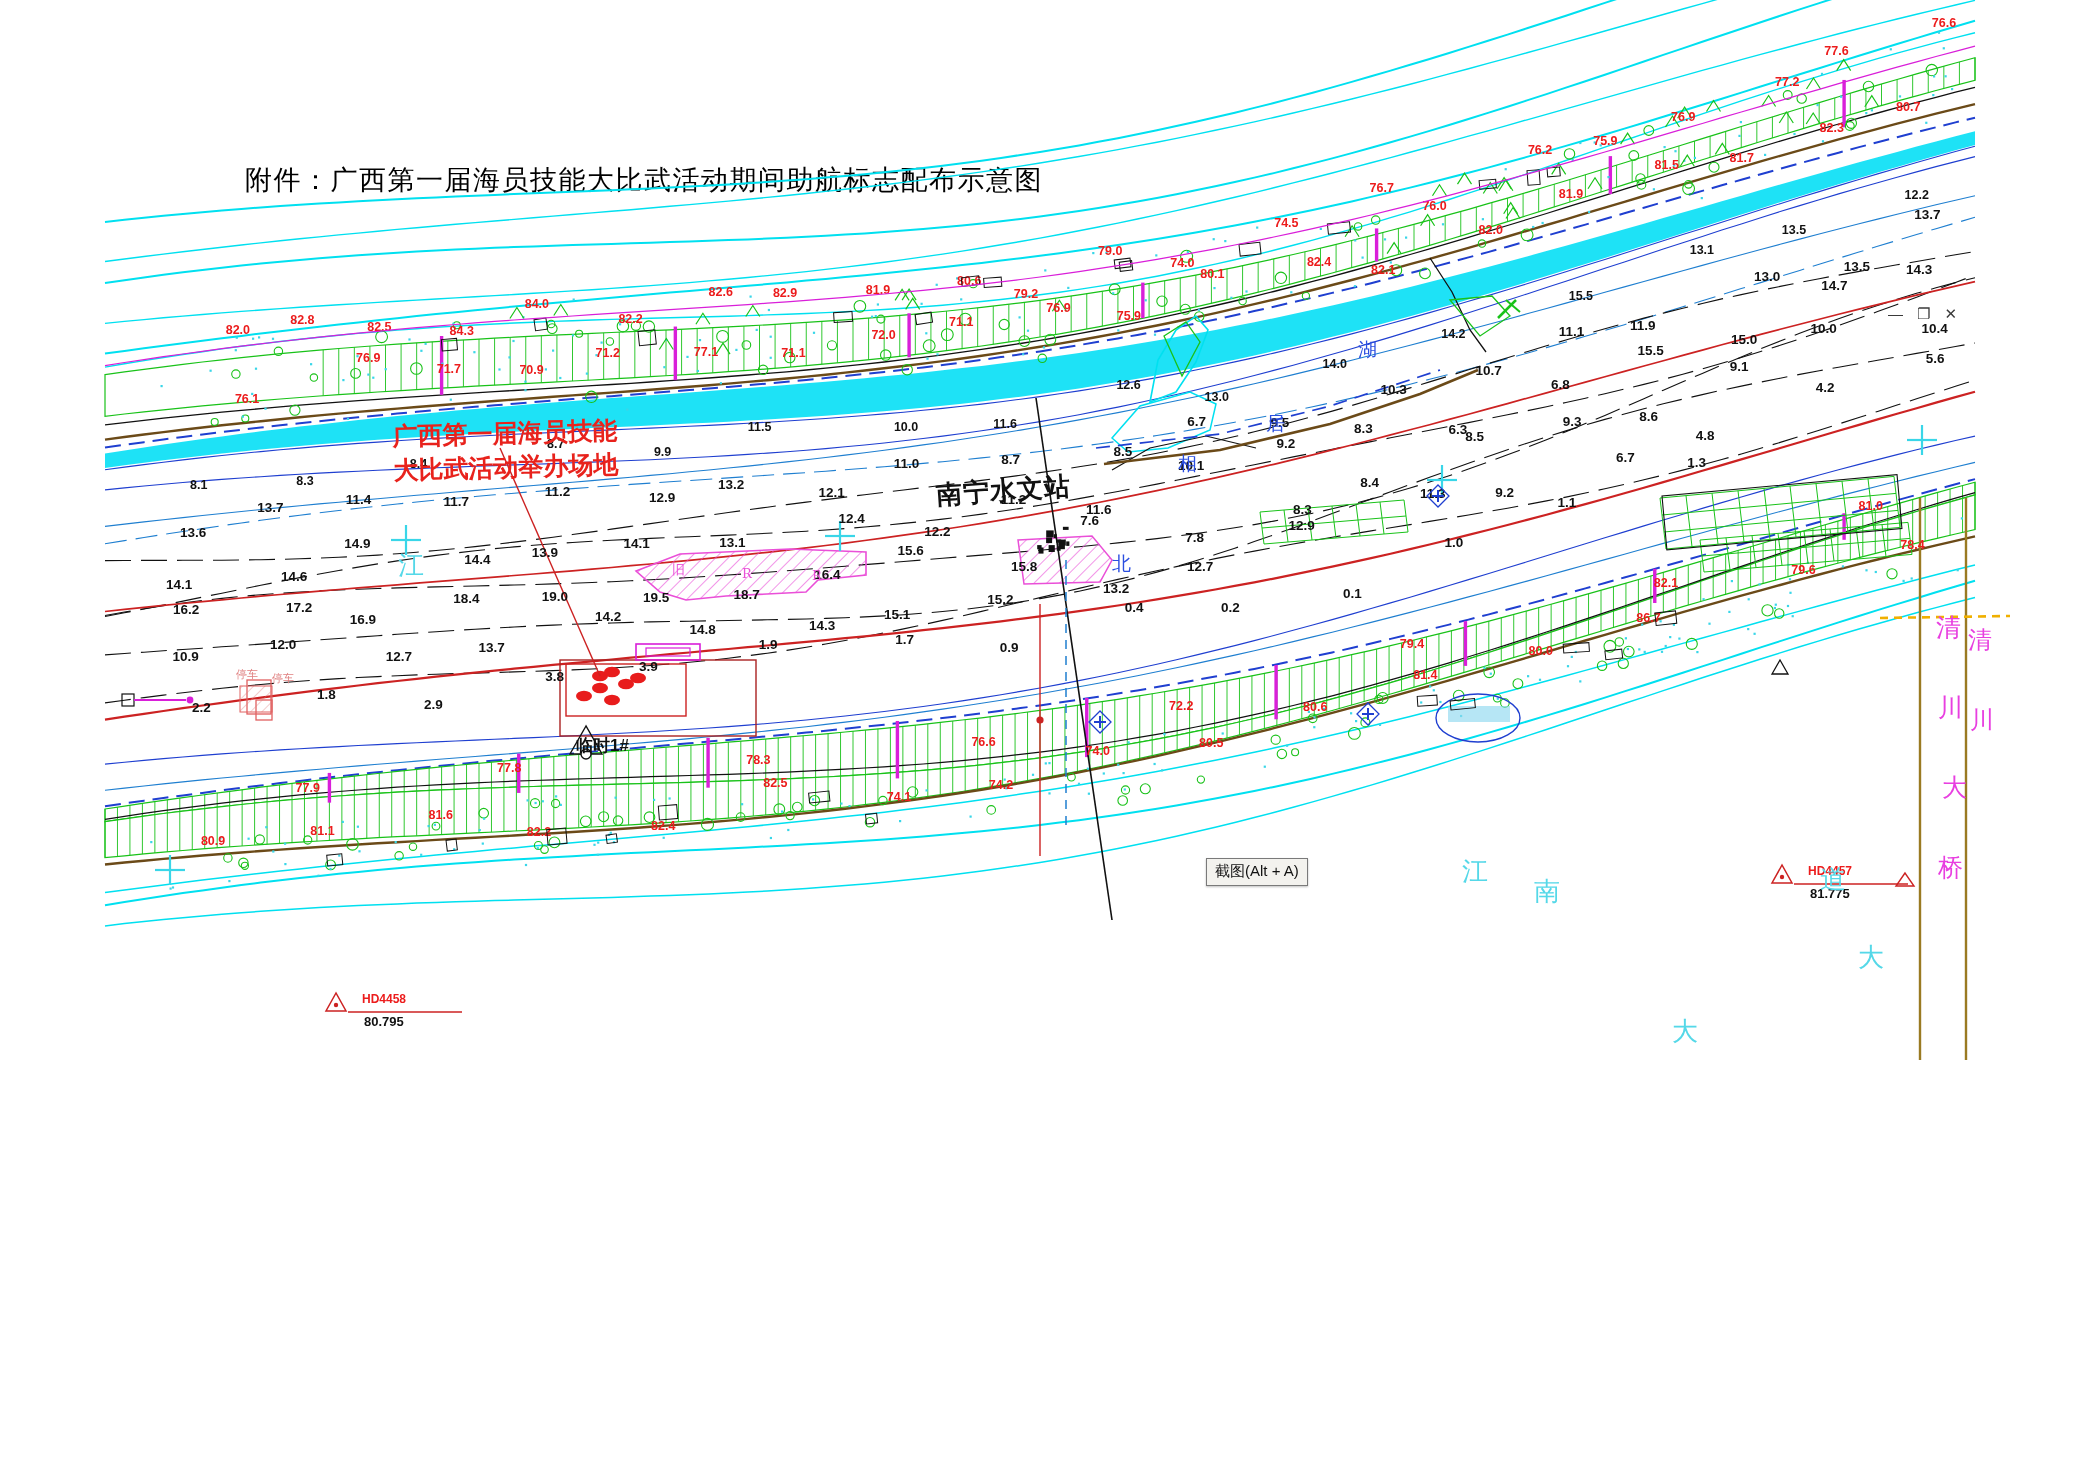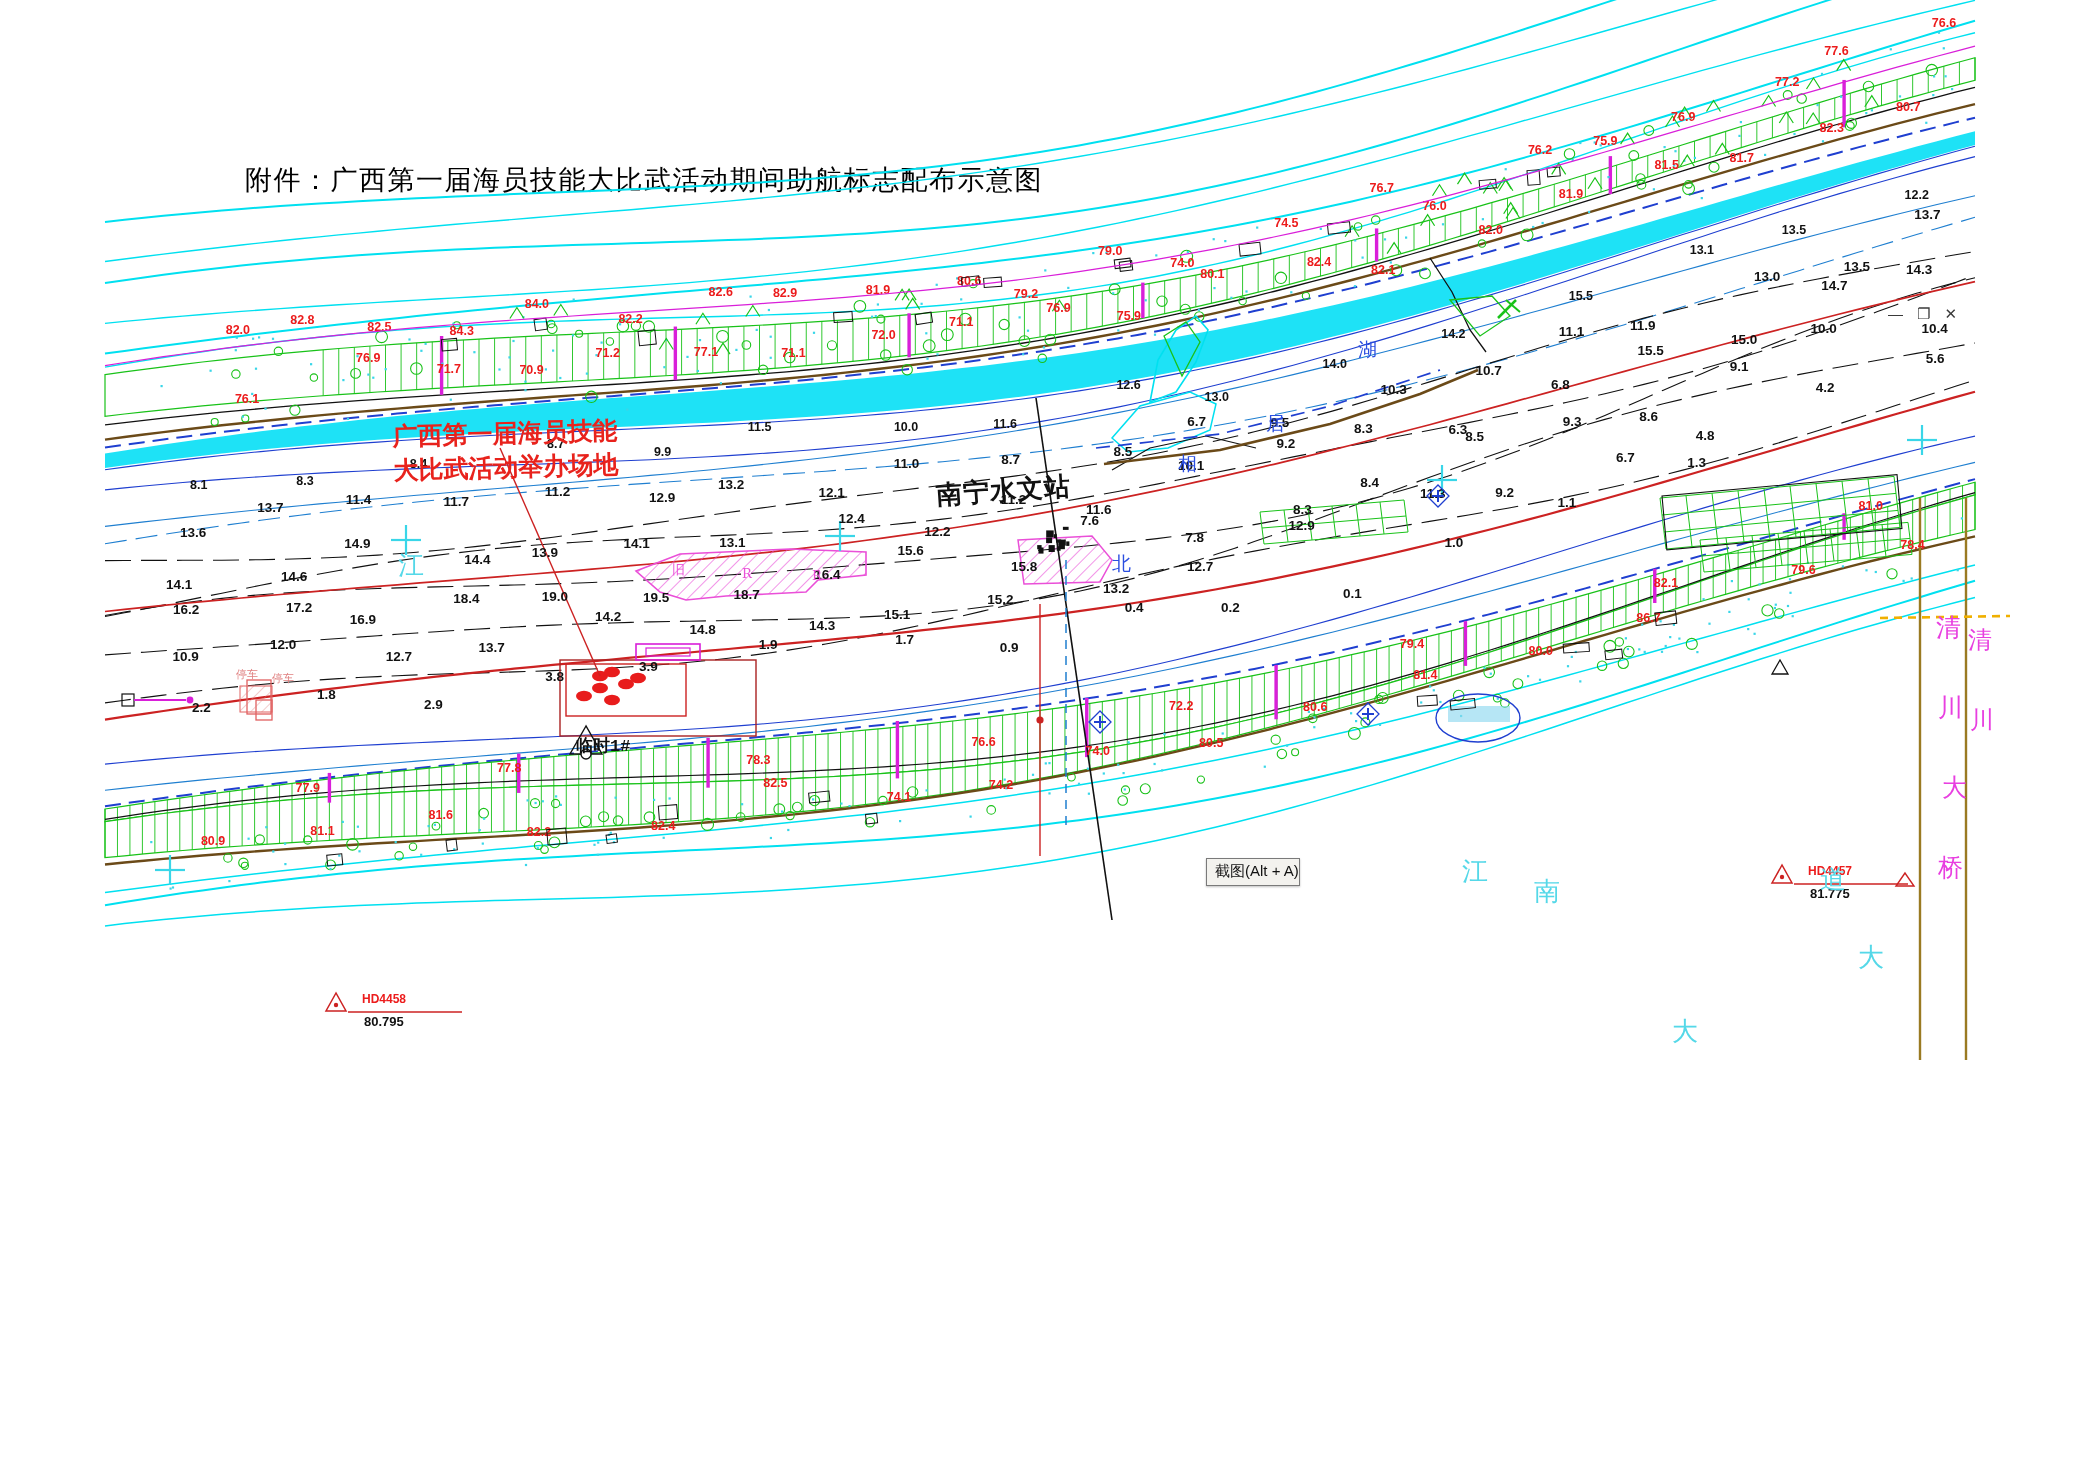--- a/index.html
+++ b/index.html
@@ -32,29 +32,29 @@
     transform:rotate(-1.6deg);transform-origin:left top;
   }
   #ann-station{
     left:935px;top:478px;
     font-family:"DejaVu Serif","Liberation Serif",serif;
     font-size:26px;font-weight:bold;color:#111;letter-spacing:1px;
     transform:rotate(-4deg);transform-origin:left top;
   }
   #ann-temp{
     left:576px;top:734px;
-    font-family:Liberation Mono, monospace;
+    font-family:Liberation Sans, sans-serif;
     font-size:17px;font-weight:bold;color:#111;
   }
 
   
   #tooltip{
     position:absolute;left:1206px;top:858px;
     background:#f3f2ee;border:1px solid #7a7a7a;
-    padding:3px 0 4px 8px;font-size:15px;color:#111;
+    padding:3px 8px 4px 8px;font-size:15px;color:#111;
     font-family:"Liberation Sans",sans-serif;box-shadow:0 1px 2px rgba(0,0,0,.25);text-align:right;
   }
 
   
   .t-red{fill:#ec1c1c;font-family:"Liberation Sans",sans-serif;font-weight:bold;}
   .t-blk{fill:#111111;font-family:"Liberation Sans",sans-serif;font-weight:bold;}
   .t-cya{fill:#55d8e8;font-family:"DejaVu Serif",serif;}
   .t-blu{fill:#2b4fe0;font-family:"DejaVu Serif",serif;}
   .t-mag{fill:#e83fe0;font-family:"DejaVu Serif",serif;}
 </style>

